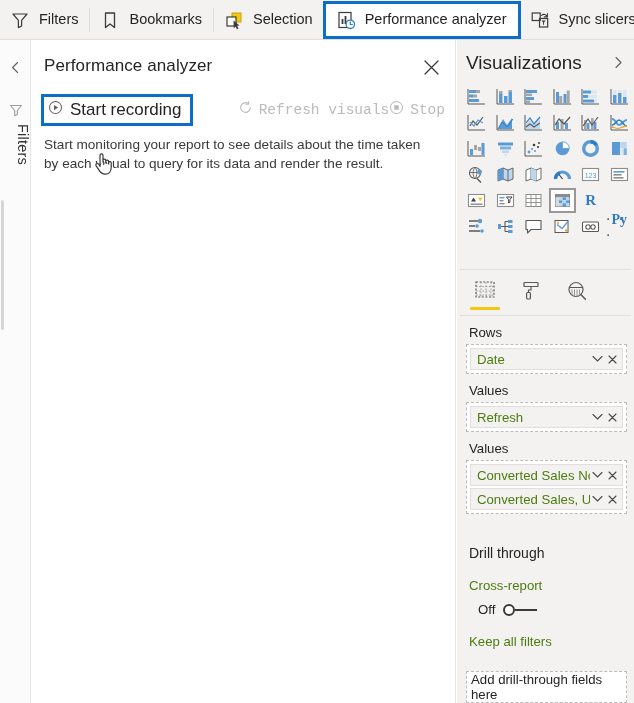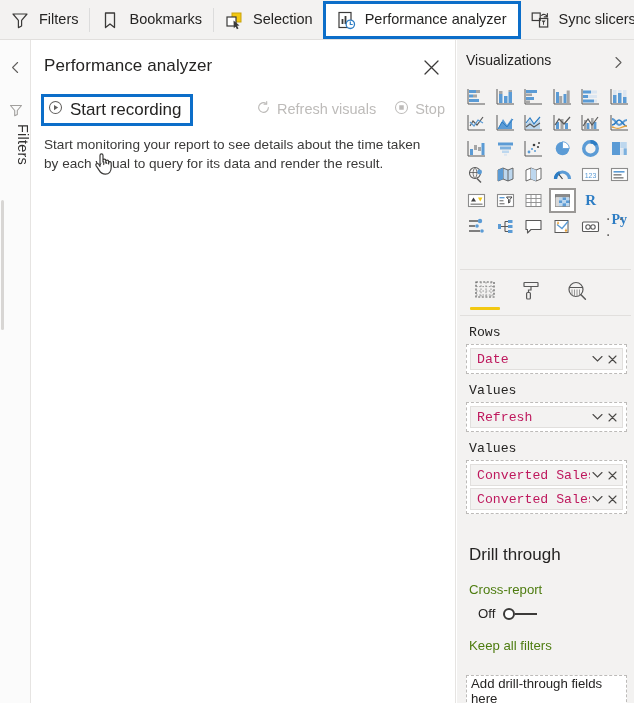--- a/index.html
+++ b/index.html
@@ -87,21 +87,21 @@
     position: absolute; left: 0; top: 0;
     display: flex; align-items: center; gap: 7px;
     height: 26px; padding: 0 8px 0 4px;
     font-size: 17px; color: #252423;
     background: #ffffff;
     outline: 3px solid #0c6ec9; outline-offset: 0px;
     cursor: pointer; white-space: nowrap;
   }
   .pa-right {
     position: absolute; right: 0; top: 3px;
-    display: flex; align-items: center; gap: 18px;
+    display: flex; align-items: center;  font-family: Liberation Mono, monospace;
   }
   .pa-dis {
     display: flex; align-items: center; gap: 6px;
     font-size: 14.5px; color: #bdbbb9; white-space: nowrap;
   }
   .pa-desc {
     position: absolute; left: 12px; top: 95px; width: 390px;
     font-size: 13.6px; line-height: 19px; color: #3b3a39;
   }
   .cursor-hand {
@@ -112,21 +112,21 @@
   
   .vz-panel {
     position: absolute; left: 457px; top: 40px; width: 177px; height: 663px;
     background: #f3f2f1;
   }
   .vz-header {
     position: absolute; left: 0; top: 0; width: 177px; height: 40px;
   }
   .vz-title {
     position: absolute; left: 9px; top: 12px;
-    font-size: 14px; color: #252423;
+    font-size: 19px; color: #252423;
   }
   .vz-expand {
     position: absolute; right: 10px; top: 15px; width: 12px; height: 13px;
     cursor: pointer;
   }
   .vz-card {
     position: absolute; left: 3px; top: 40px; width: 171px; height: 190px;
     background: #f3f2f1;
     border-bottom: 1px solid #e1dfdd;
   }
@@ -169,56 +169,56 @@
     position: relative; width: 32px; height: 34px;
     display: flex; align-items: flex-start; justify-content: center;
     padding-top: 3px; cursor: pointer;
   }
   .vz-tab .ul {
     position: absolute; left: 1px; bottom: 1px; width: 30px; height: 3px;
     background: #f2c811; border-radius: 1px;
   }
 
   
-  .wells { position: absolute; left: 3px; top: 276px; width: 171px; font-family: Liberation Mono, monospace; }
+  .wells { position: absolute; left: 3px; top: 276px; width: 171px; }
   .well-label {
     font-size: 13.2px; color: #252423; margin: 9px 0 4px 9px;
   }
   .well-box {
     margin: 0 4px 0 6px;
     border: 1px dashed #bdbbb9;
     background: #ffffff;
     padding: 3px;
   }
   .chip {
     display: flex; align-items: center;
     height: 22px; background: #f3f2f1;
     border: 1px solid #e1dfdd;
     padding: 0 2px 0 6px; margin-bottom: 2px;
-    font-size: 13.2px; color: #be185d;
+    font-size: 13.2px; color: #4d7c0f;
     white-space: nowrap; overflow: hidden;
     cursor: pointer;
   }
   .chip:last-child { margin-bottom: 0; }
   .chip .cname {
     flex: 1 1 auto; overflow: hidden;
     text-overflow: clip; white-space: nowrap;
   }
   .chip .cv, .chip .cx {
     flex: 0 0 auto; width: 15px; text-align: center;
     color: #4a4846; cursor: pointer;
   }
   .chip .cv svg, .chip .cx svg { display:block; margin: 0 auto; }
 
   
   .dt {
     position: absolute; left: 3px; top: 505px; width: 171px;
   }
   .dt-title {
-    font-size: 17px; color: #252423; margin: 0 0 0 9px;
+    font-size: 14px; color: #252423; margin: 0 0 0 9px;
   }
   .dt-sub {
     font-size: 13.2px; color: #4d7c0f; margin: 17px 0 0 9px;
   }
   .toggle-row {
     display: flex; align-items: center; gap: 8px;
     margin: 9px 0 0 18px;
     font-size: 13.2px; color: #252423;
   }
   .tg { position: relative; width: 34px; height: 14px; cursor: pointer; }

